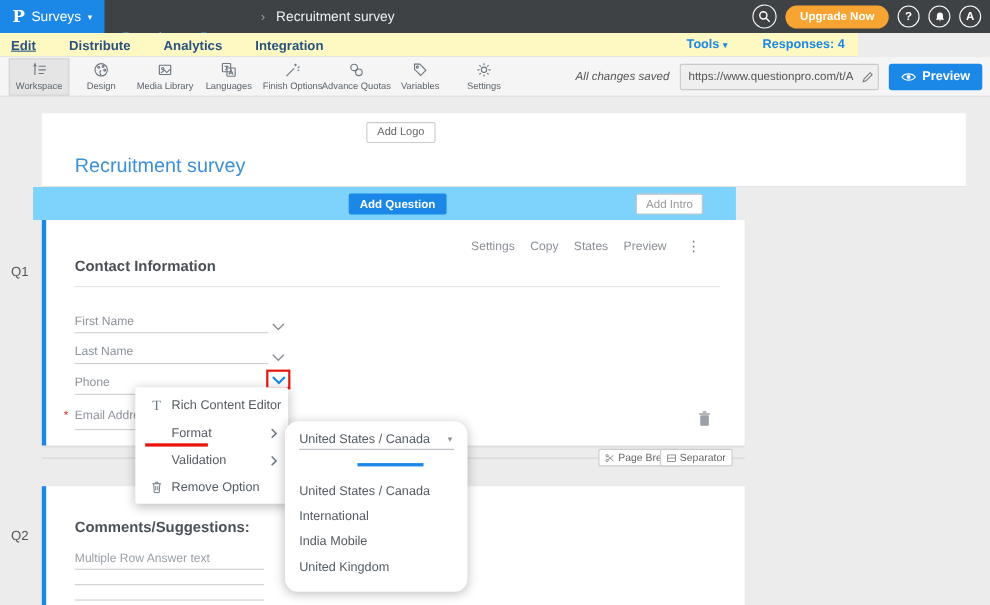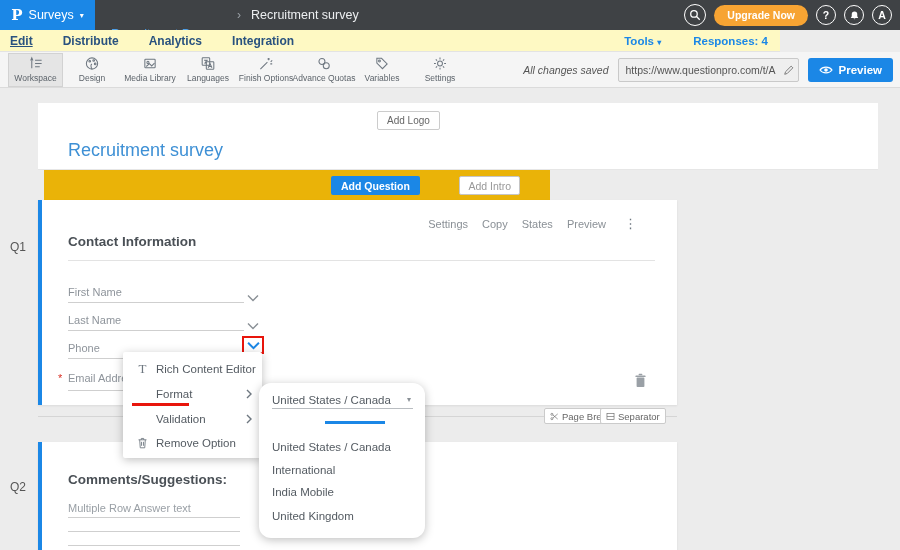--- a/index.html
+++ b/index.html
@@ -38,24 +38,24 @@
   .tb-item svg { stroke:#6E7780; fill:none; stroke-width:1.1; }
   .tb-right { margin-left:auto; display:flex; align-items:center; gap:9px; padding-right:7px; }
   .saved { font-style:italic; font-size:10.5px; color:#555; }
   .urlbox { width:181px; height:24px; background:#EFEFEF; border:1px solid #C9C9C9; border-radius:2px; display:flex; align-items:center; }
   .urlbox input { flex:1; min-width:0; border:none; background:transparent; font-size:10.5px; color:#555; padding:0 4px 0 7px; font-family:inherit; outline:none; }
   .urlbox .pencil { width:18px; display:flex; justify-content:center; cursor:pointer; }
   .btn-preview { height:24px; background:#1B87E6; border:none; border-radius:3px; color:#fff; font-size:11.5px; font-weight:bold; padding:0 11px; display:flex; align-items:center; gap:6px; cursor:pointer; font-family:inherit; }
 
   
   .title-card { position:absolute; left:38px; top:103px; width:840px; height:67px; background:#fff; border-bottom:1px solid #E6E6E6; }
-  .btn-addlogo { position:absolute; left:295px; top:8px; height:19px; background:#fff; border:1px solid #CCC; border-radius:2px; font-size:10px; color:#666; padding:0 9px; cursor:pointer; font-family:inherit;margin-left:44px; }
+  .btn-addlogo { position:absolute; left:295px; top:8px; height:19px; background:#fff; border:1px solid #CCC; border-radius:2px; font-size:10px; color:#666; padding:0 9px; cursor:pointer; font-family:inherit; }
   .survey-title { position:absolute; left:30px; top:37px; font-size:18px; color:#3E90D5; cursor:pointer; }
 
-  .addq-row { position:absolute; left:44px; top:170px; width:506px; height:30px; background:#eab308; }
+  .addq-row { position:absolute; left:30px; top:170px; width:639px; height:30px; background:#7dd3fc; }
   .btn-addq { position:absolute; left:287px; top:6px; height:19px; background:#1B87E6; border:none; border-radius:2px; color:#fff; font-size:10.5px; font-weight:bold; padding:0 10px; cursor:pointer; font-family:inherit; }
   .btn-addintro { position:absolute; right:30px; top:6px; height:19px; background:#fff; border:1px solid #C5C5C5; border-radius:2px; color:#999; font-size:10.5px; padding:0 8px; cursor:pointer; font-family:inherit; }
 
   .qcard { position:absolute; left:38px; width:639px; background:#fff; border-left:4px solid #1B87E6; box-shadow:0 1px 2px rgba(0,0,0,0.08); }
   .q1 { top:200px; height:205px; }
   .q2 { top:442px; height:108px; }
   .qlabel { position:absolute; left:10px; font-size:12px; color:#555; }
 
   .q-actions { position:absolute; top:16px; right:40px; display:flex; align-items:center; gap:14px; font-size:11px; color:#8A9096; }
   .q-actions .act { cursor:pointer; }

